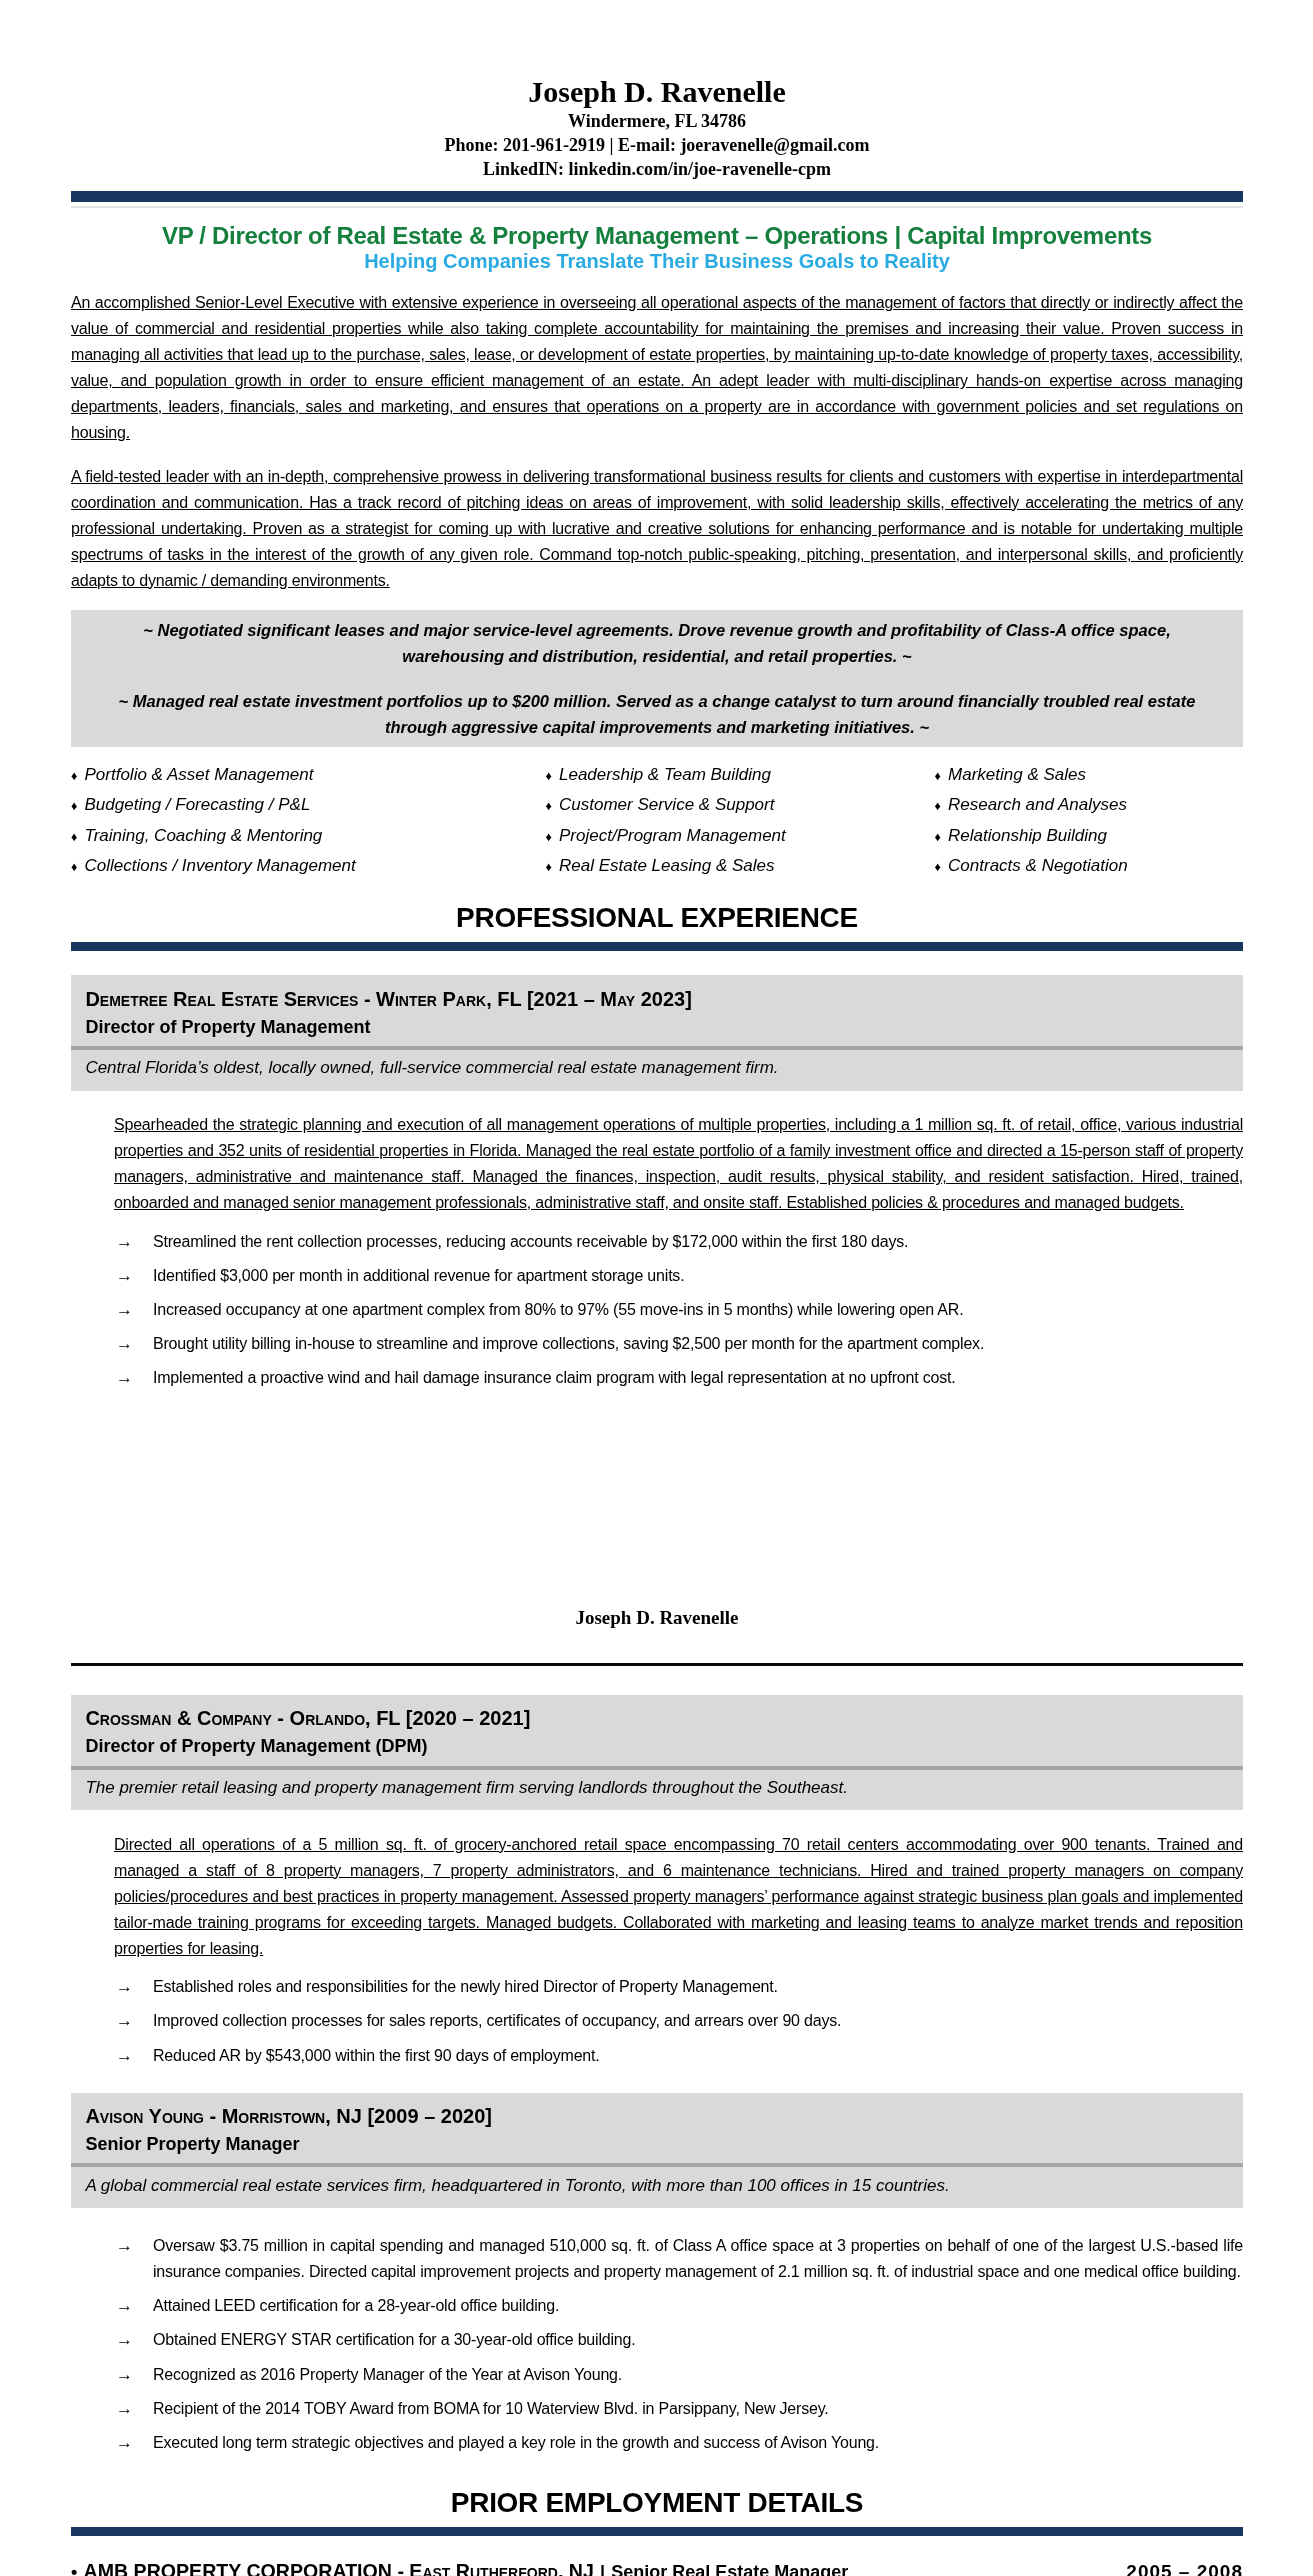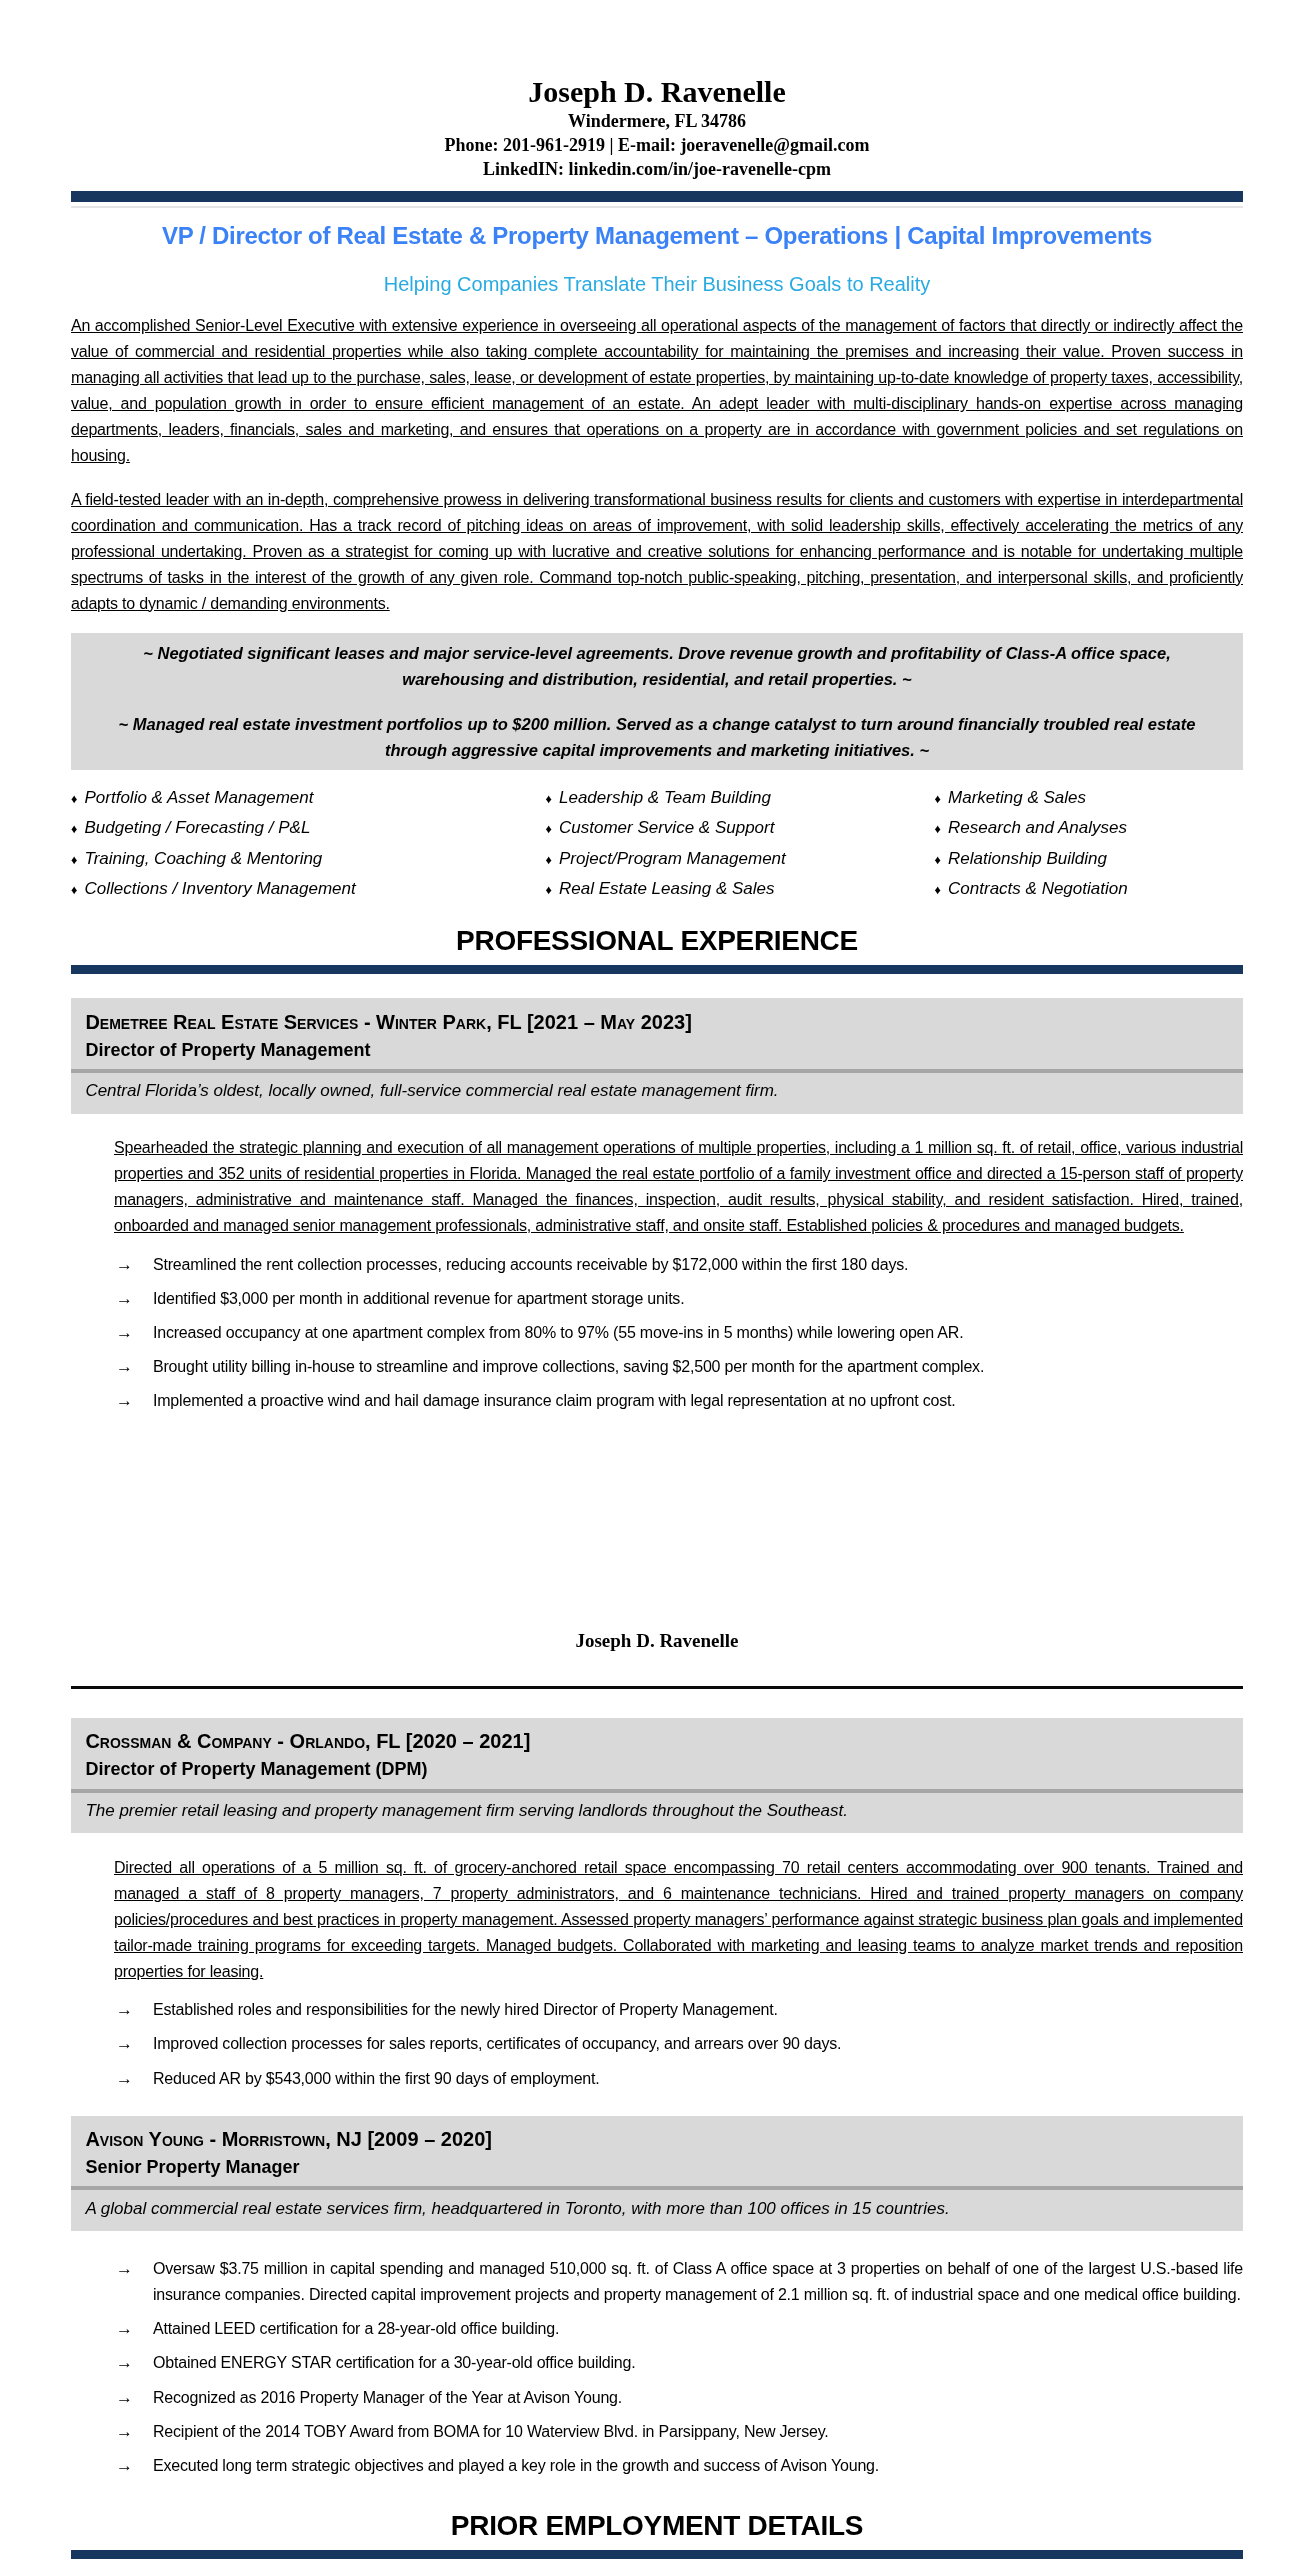--- a/index.html
+++ b/index.html
@@ -30,28 +30,28 @@
     line-height: 24px;
     text-align: center;
   }
   .navy-rule { height: 10.3px; background: #17375E; margin-top: 10.3px; }
   .rule-shadow { height: 2.1px; background: #E4E4E4; margin-top: 4.6px; }
 
   .title {
     margin-top: 13.4px;
     font-size: 24px;
     font-weight: bold;
-    color: #3b82f6;
+    color: #15803d;
     text-align: center;
     letter-spacing: -0.3px;
   }
   .subtitle {
-    margin-top: 23px;
+    margin-top: 0;
     font-size: 20px;
-    font-weight: normal;
+    font-weight: bold;
     color: #29ABE2;
     text-align: center;
   }
 
   
   .body { font-size: 16px; line-height: 26px; letter-spacing: -0.2px; text-decoration: underline; }
   .just { text-align: justify; }
   p.body { margin-top: 17.5px; }
 
   .quote { background: #D9D9D9; margin-top: 16.5px; padding: 7px 36px; }

